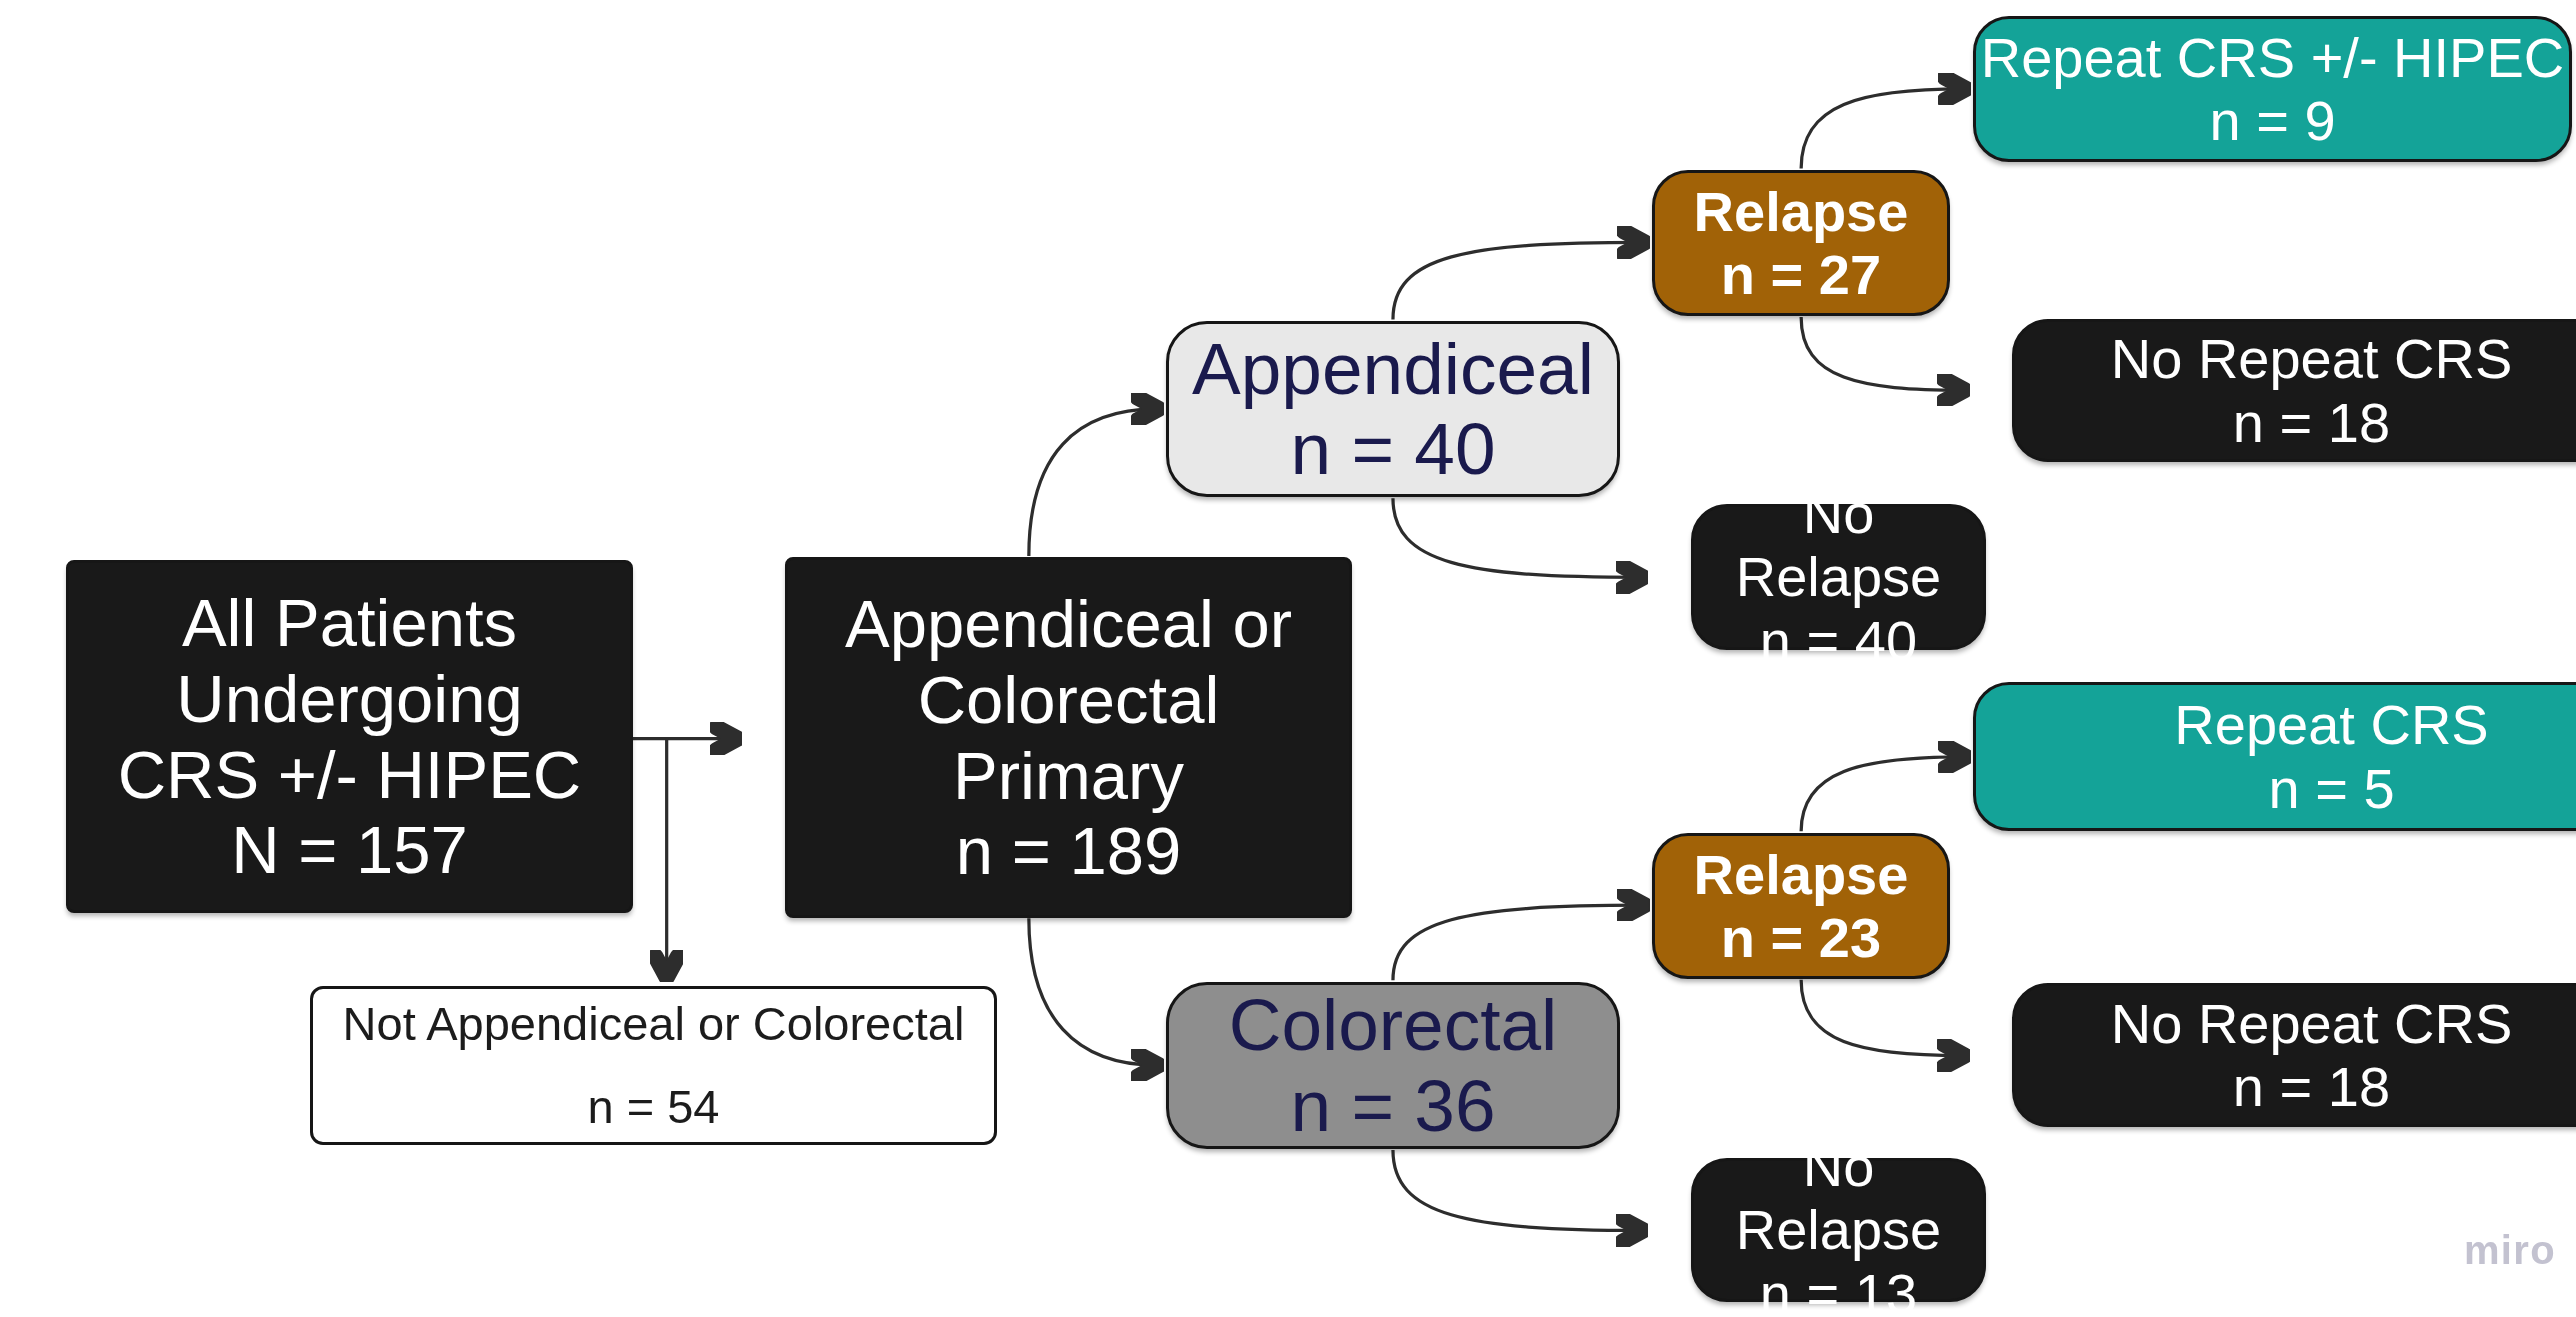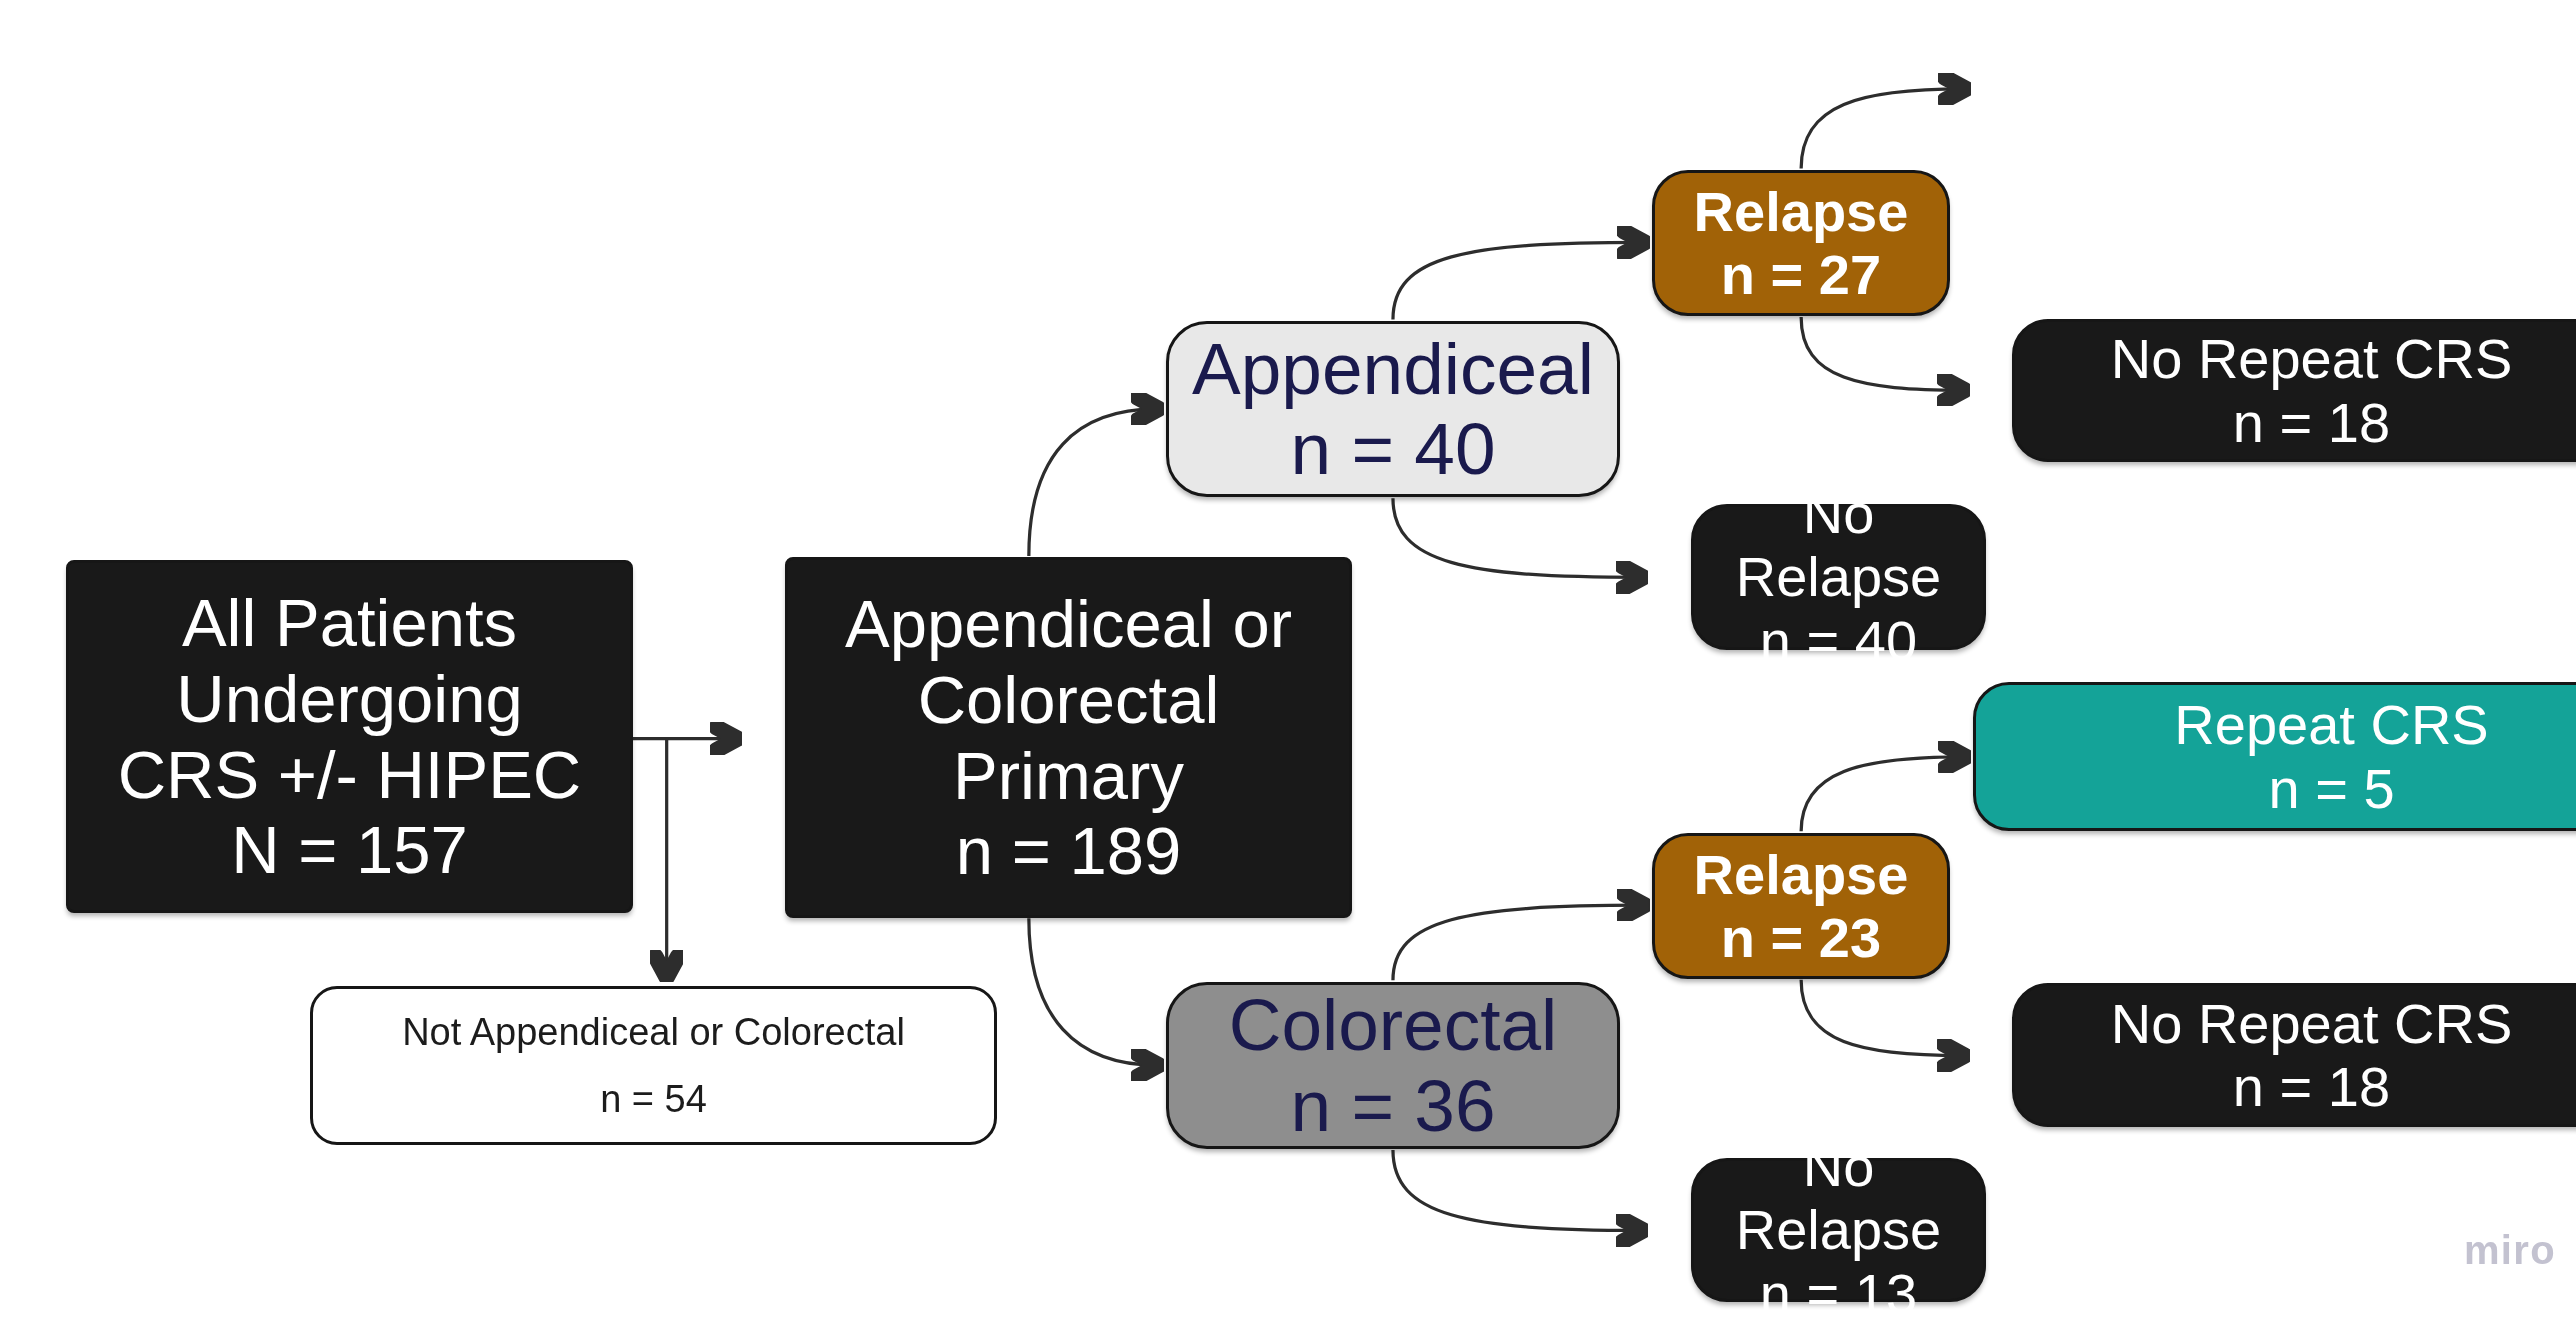--- a/index.html
+++ b/index.html
@@ -49,21 +49,21 @@
   .fill-black { background: #191919; color: #ffffff; margin-left: 40px; }
   .fill-teal  { background: #14a398; color: #ffffff; }
   .fill-red   { background: #a16207; color: #ffffff; font-weight: bold; }
   .fill-lgray { background: #e8e8e8; color: #1a1a4d; }
   .fill-gray  { background: #8e8e8e; color: #1a1a4d; }
   .fill-white { background: #ffffff; color: #1c1c1c; box-shadow: none; border-width: 3.2px; }
   
   .sz-big   { font-size: 67px; line-height: 1.13; border-radius: 8px; }
   .sz-mid   { font-size: 73px; line-height: 1.10; border-radius: 41px; }
   .sz-small { font-size: 56px;  line-height: 1.13; border-radius: 36px; }
-  .sz-note  { font-size: 38px;  line-height: 1.75; border-radius: 27px; }
+  .sz-note  { font-size: 47px;  line-height: 1.75; border-radius: 13px; }
   .watermark {
     position: absolute;
     left: 2437px;
     top: 1228px;
     font-size: 40px;
     font-weight: 700;
     letter-spacing: 1.3px;
     color: #c3c2d0;
     margin-left: 27px;
   }
@@ -125,20 +125,24 @@
   <div class="node fill-red sz-small" style="left:1652px; top:170px; width:298px; height:146px;">
     <span class="label">Relapse
 n = 27</span>
   </div>
 
   <div class="node fill-black sz-small" style="left:1651px; top:504px; width:295px; height:146px;">
     <span class="label">No Relapse
 n = 40</span>
   </div>
 
+  <div class="node fill-teal sz-small" style="left:1973px; top:16px; width:599px; height:146px;">
+    <span class="label">Repeat CRS +/- HIPEC
+n = 9</span>
+  </div>
 
   <div class="node fill-black sz-small" style="left:1972px; top:319px; width:599px; height:143px;">
     <span class="label">No Repeat CRS
 n = 18</span>
   </div>
 
   <div class="node fill-red sz-small" style="left:1652px; top:833px; width:298px; height:146px;">
     <span class="label">Relapse
 n = 23</span>
   </div>

